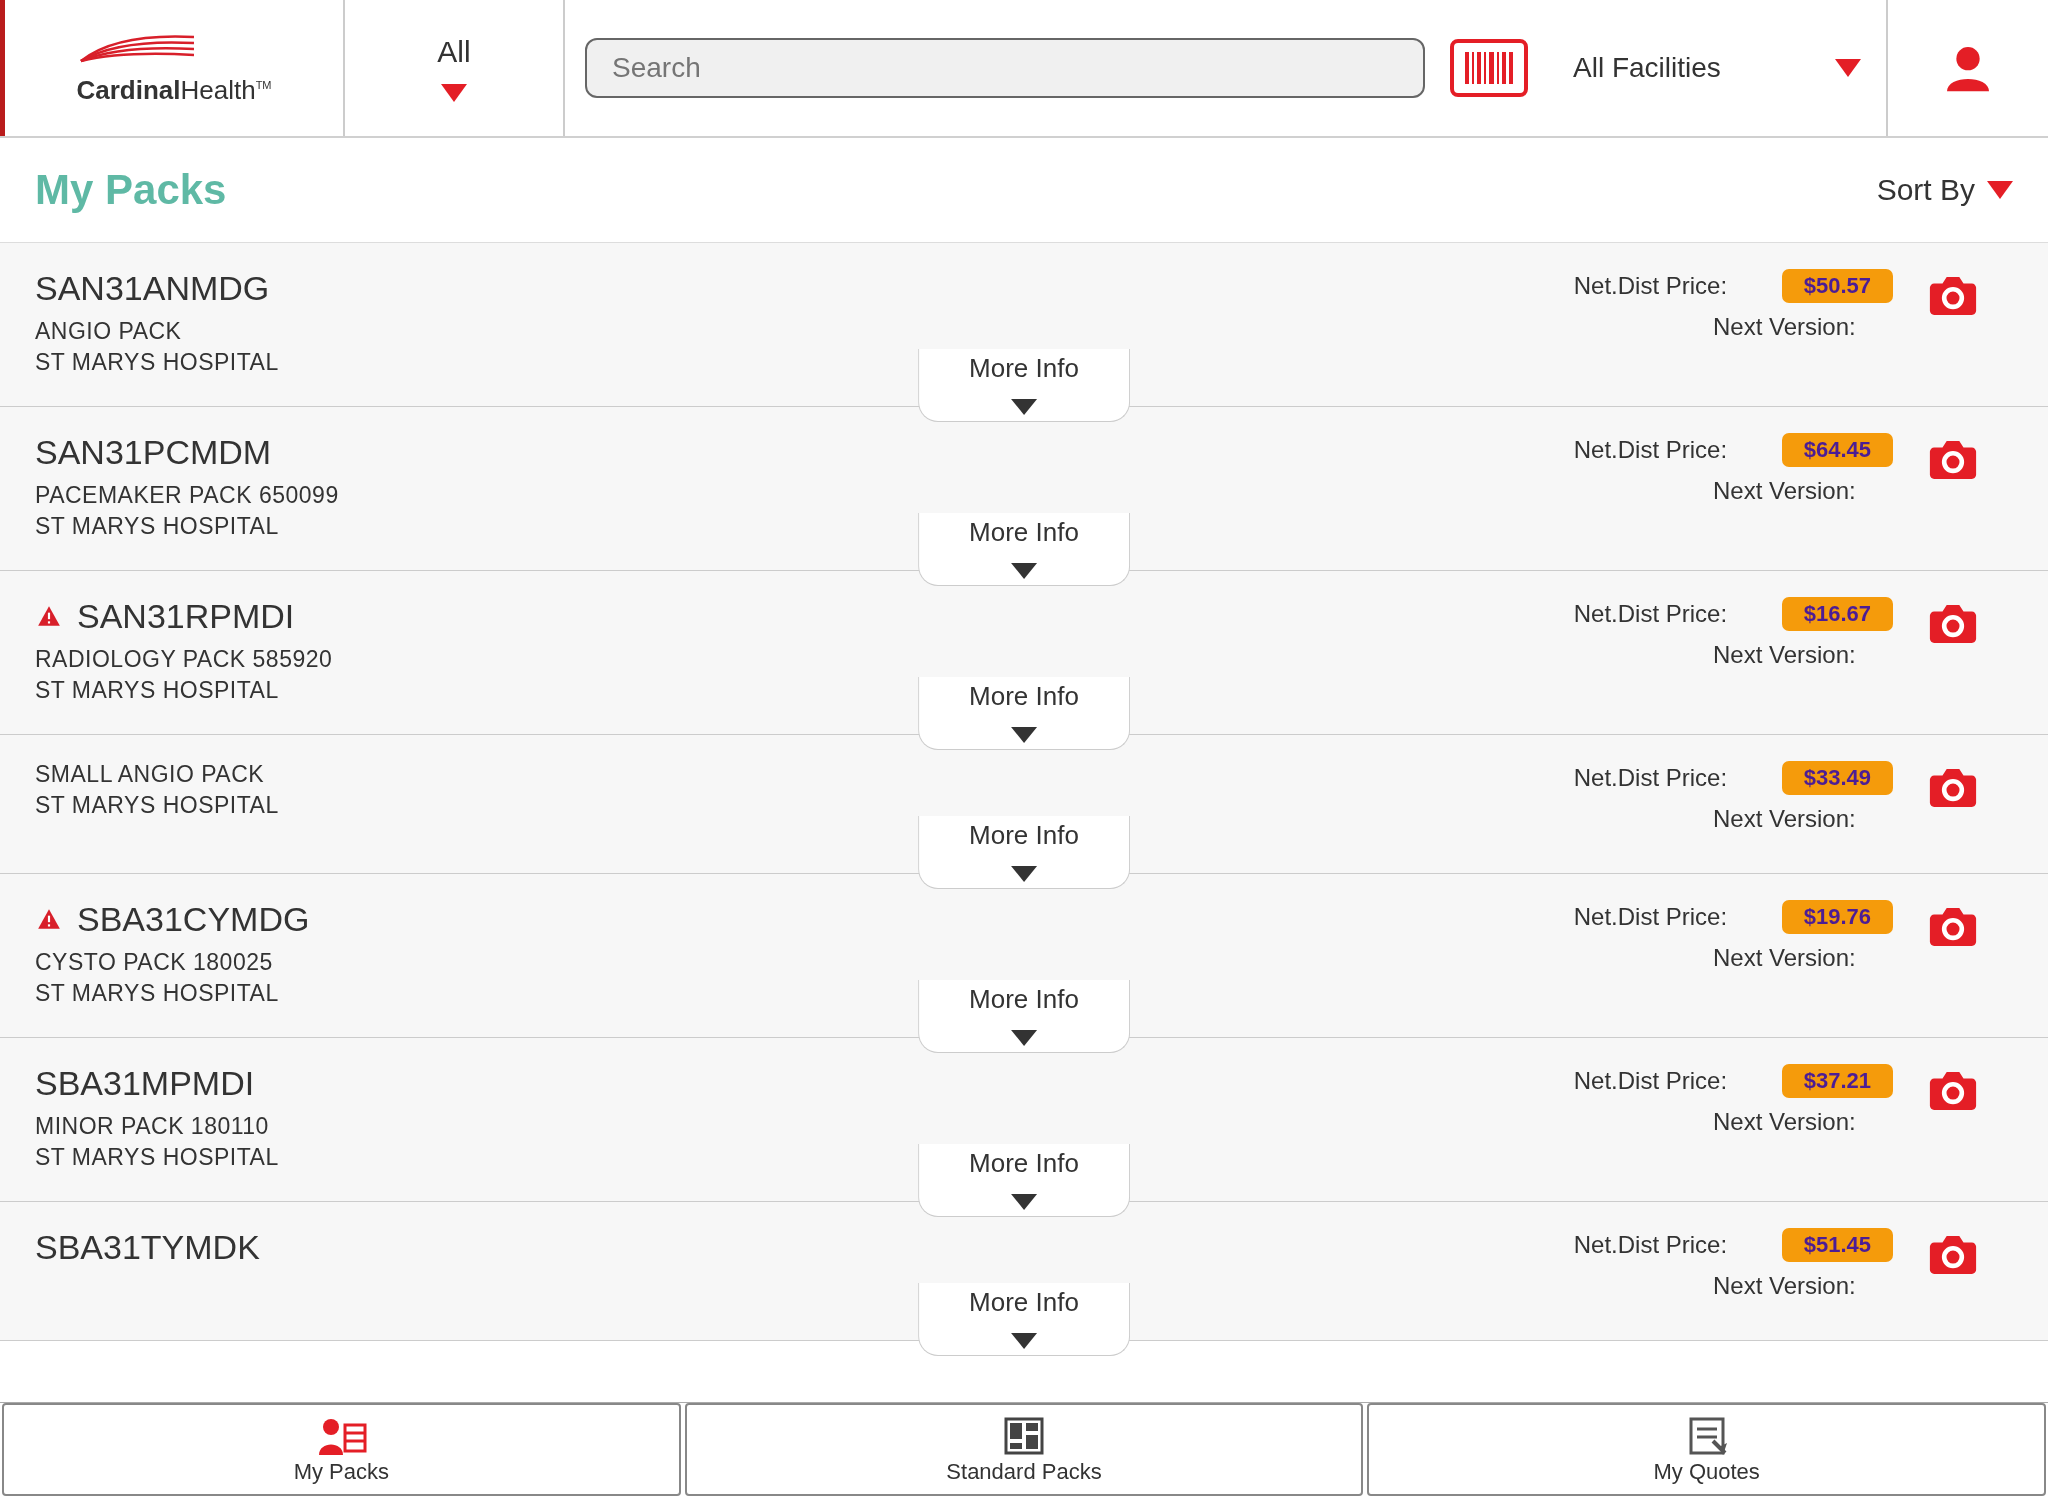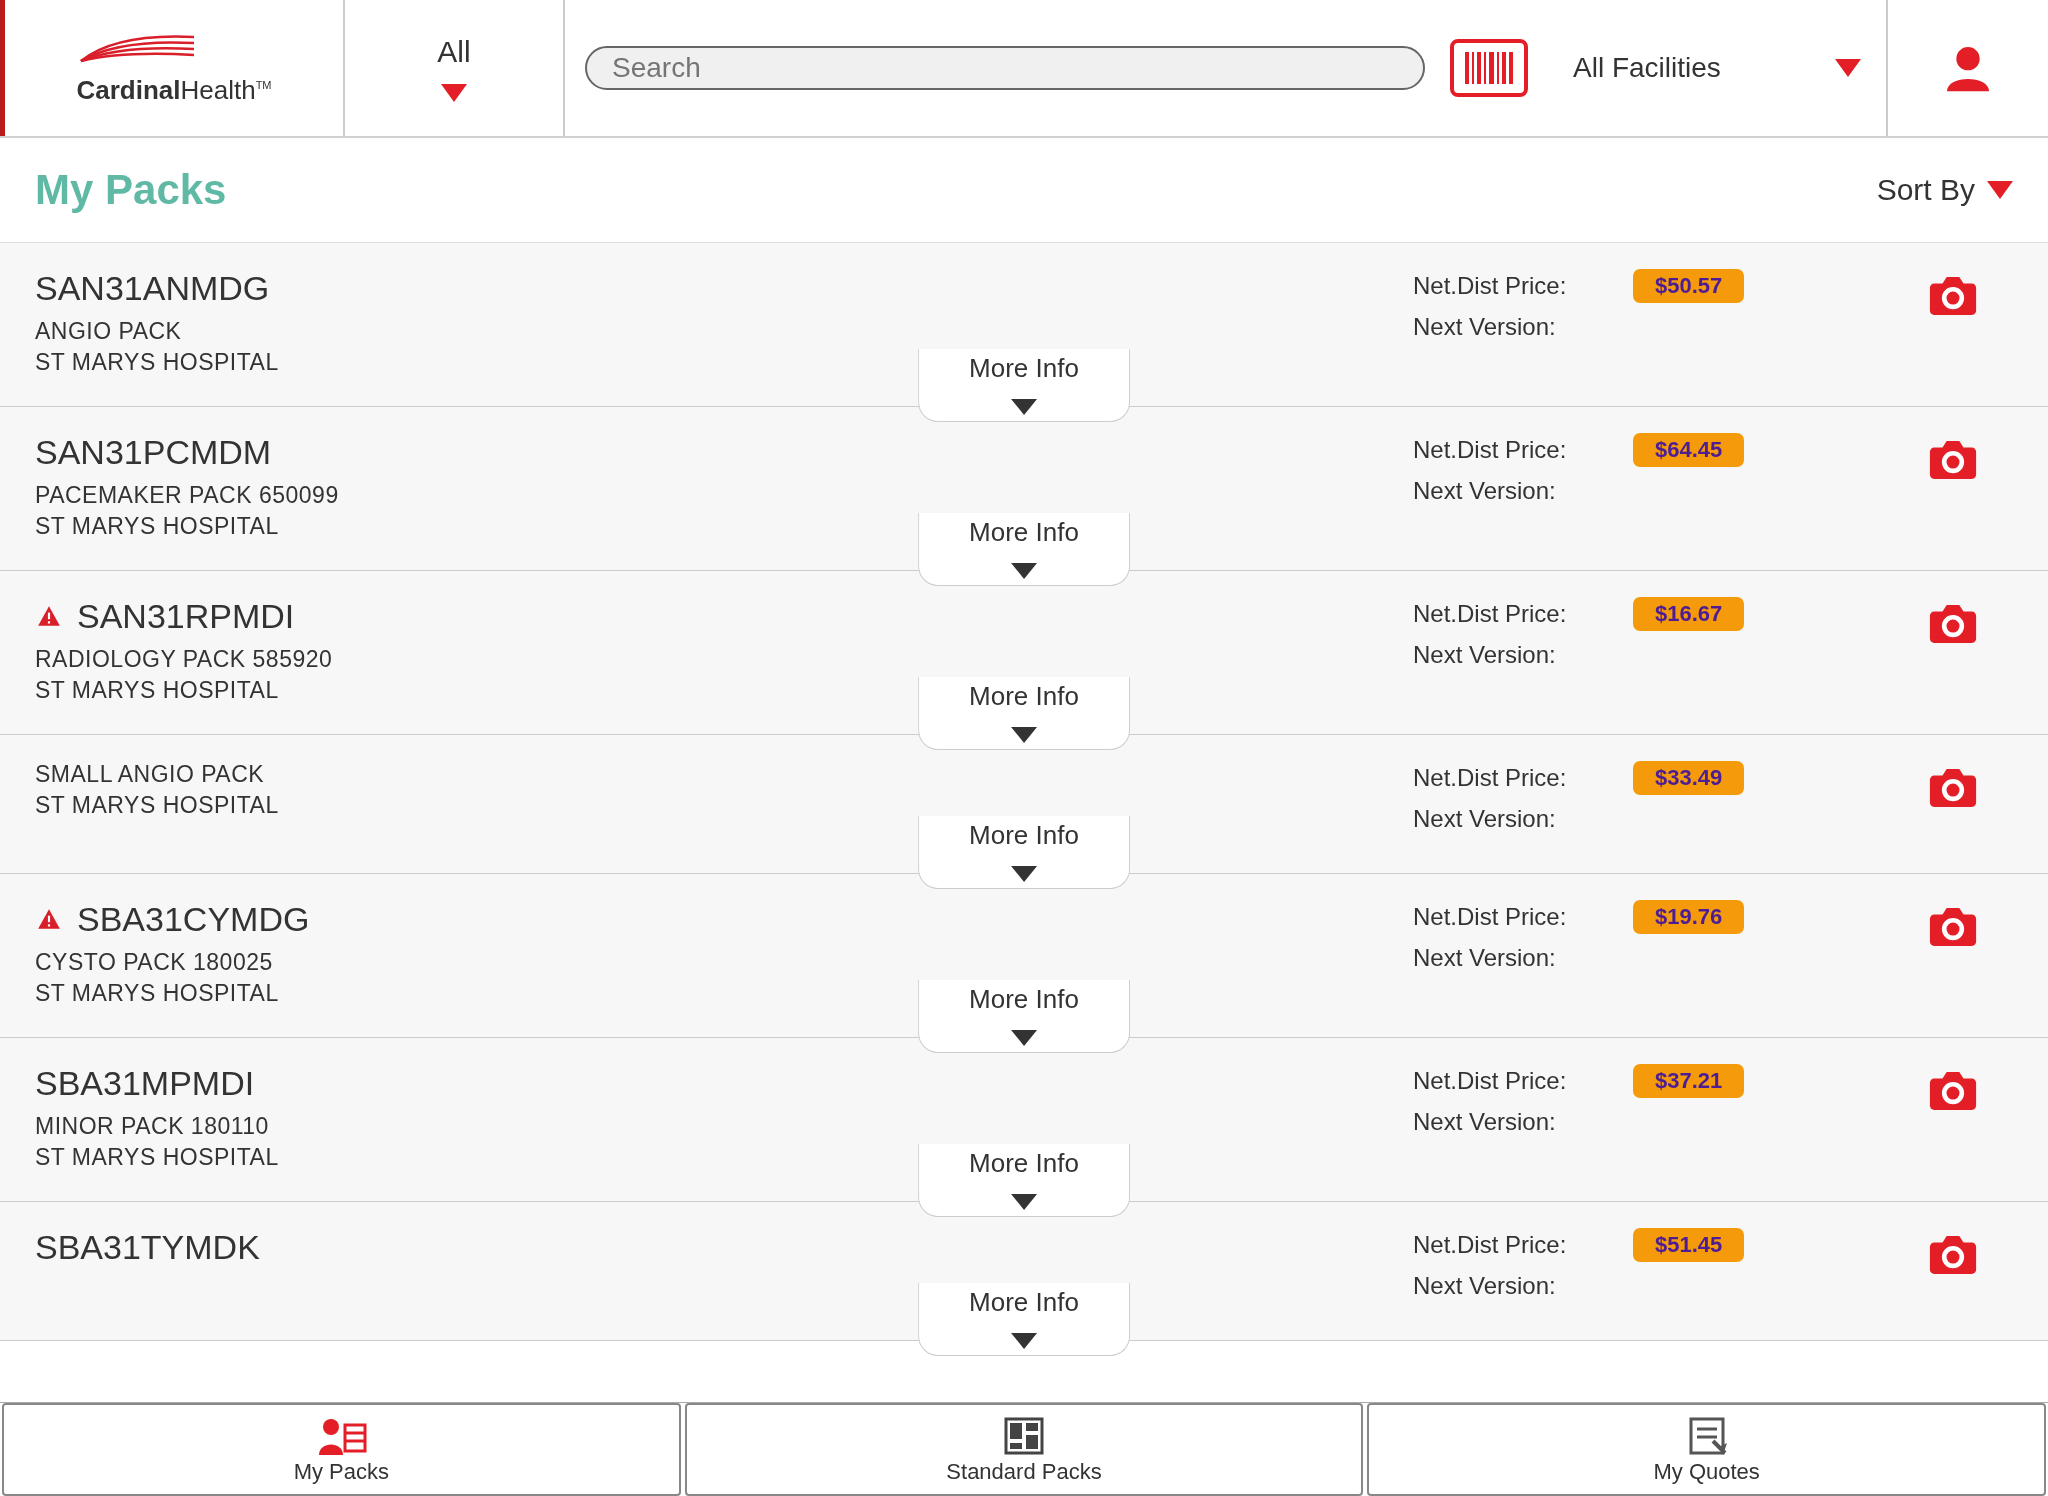--- a/index.html
+++ b/index.html
@@ -9,21 +9,21 @@
     .header { display: flex; align-items: center; height: 138px; border-bottom: 2px solid #d0d0d0; }
     .header-cell { height: 100%; display: flex; align-items: center; justify-content: center; border-right: 2px solid #ccc; }
     .logo-cell { width: 345px; border-left: 5px solid #b91c1c; }
     .logo-wrap { text-align: left; }
     .logo-swoosh { width: 120px; height: 40px; }
     .logo-text { font-size: 26px; font-weight: 400; color: #333; position: relative; }
     .logo-text b { font-weight: 700; }
     .tm { font-size: 11px; vertical-align: super; }
     .all-cell { width: 220px; gap: 15px; font-size: 30px; flex-direction: column; }
     .search-cell { flex: 1; border-right: none; gap: 25px; padding: 0 20px; }
-    .search-input { flex: 1; height: 44px; border: 2px solid #666; border-radius: 24px; background: #f0f0f0; font-size: 28px; padding: 0 25px; color: #666; }
+    .search-input { flex: 1; height: 60px; border: 2px solid #666; border-radius: 12px; background: #f0f0f0; font-size: 28px; padding: 0 25px; color: #666; }
     .barcode-btn { width: 78px; height: 58px; border: 4px solid #e41e26; border-radius: 8px; display: flex; align-items: center; justify-content: center; }
     .facilities-cell { width: 340px; gap: 25px; font-size: 28px; padding: 0 25px; justify-content: space-between; }
     .user-cell { width: 160px; border-right: none; }
     .caret-red { width: 0; height: 0; border-left: 13px solid transparent; border-right: 13px solid transparent; border-top: 18px solid #e41e26; }
 
     
     .title-bar { display: flex; align-items: center; justify-content: space-between; padding: 28px 35px 28px 35px; }
     .page-title { font-size: 42px; font-weight: 800; color: #5fb9a5; }
     .sort-by { display: flex; align-items: center; gap: 12px; font-size: 30px; }
 
@@ -31,21 +31,21 @@
     .list { background: #f7f7f7; border-top: 1px solid #ddd; }
     .item { position: relative; border-bottom: 1px solid #ccc; padding: 26px 35px 30px 35px; display: flex; }
     .item-left { flex: 0 0 770px; }
     .code-row { display: flex; align-items: center; gap: 14px; margin-bottom: 10px; }
     .alert-icon { width: 28px; height: 26px; }
     .code { font-size: 34px; font-weight: 500; color: #333; }
     .desc { font-size: 23px; color: #333; margin-bottom: 4px; letter-spacing: 0.5px; }
     .hospital { font-size: 23px; color: #333; letter-spacing: 0.5px; }
     .item-mid { flex: 1; }
     .price-col { width: 480px; }
-    .price-row { display: flex; align-items: center; gap: 40px; margin-bottom: 10px; }
+    .price-row { display: flex; align-items: center; gap: 28px; margin-bottom: 10px; justify-content: flex-end; }
     .price-label { font-size: 24px; color: #333; width: 180px; }
     .price-pill { background: #f59b0b; color: #4c1d95; font-size: 22px; font-weight: 600; padding: 4px 22px; border-radius: 7px; min-width: 102px; text-align: center; }
     .camera-col { width: 120px; display: flex; align-items: flex-start; justify-content: center; padding-top: 6px; }
     .camera-icon { width: 54px; height: 42px; }
 
     .more-info { position: absolute; left: 50%; transform: translateX(-50%); bottom: -16px; background: #fff; border: 1px solid #ccc; border-top: none; border-radius: 0 0 20px 20px; padding: 4px 50px 6px 50px; display: flex; align-items: center; gap: 15px; font-size: 26px; z-index: 5; flex-direction: column; }
     .caret-dark { width: 0; height: 0; border-left: 13px solid transparent; border-right: 13px solid transparent; border-top: 16px solid #333; }
 
     
     .bottom-tabs { position: absolute; bottom: 0; left: 0; right: 0; height: 94px; display: flex; background: #fff; border-top: 1px solid #aaa; z-index: 20; }

